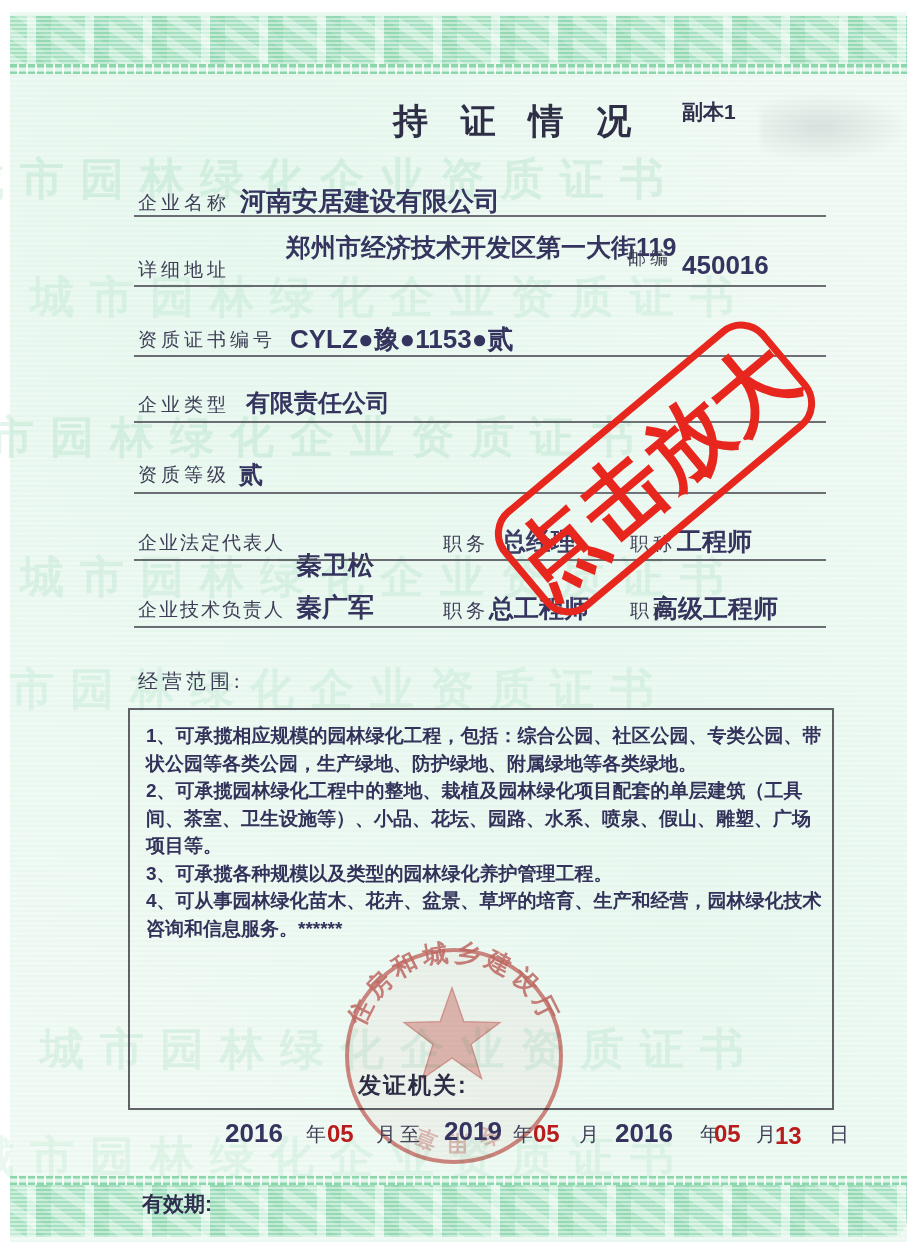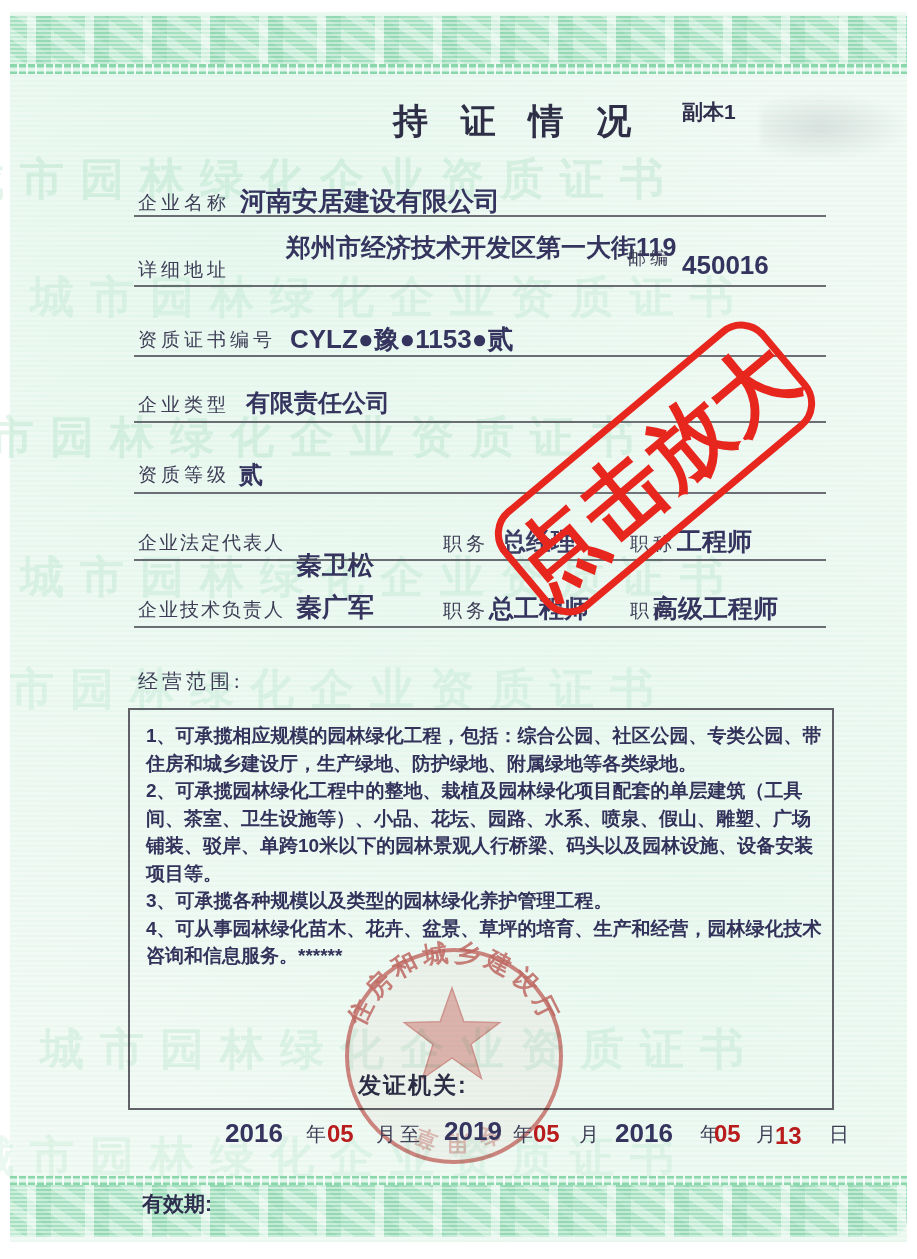--- a/index.html
+++ b/index.html
@@ -180,24 +180,23 @@
     <div class="lbl" style="left:443px;top:598px;">职务</div>
     <div class="val" style="left:489px;top:592px;font-size:25px;">总工程师</div>
     <div class="lbl" style="left:630px;top:598px;">职称</div>
     <div class="val" style="left:653px;top:592px;font-size:25px;">高级工程师</div>
     <div class="hline l7"></div>
 
     <div class="lbl" style="left:138px;top:668px;font-size:20px;">经营范围:</div>
     <div class="scope-box"></div>
     <div class="scope-text">
       <div>1、可承揽相应规模的园林绿化工程，包括：综合公园、社区公园、专类公园、带</div>
-      <div>住房和城乡建设厅，生产绿地、防护绿地、附属绿地等各类绿地。</div>
+      <div>状公园等各类公园，生产绿地、防护绿地、附属绿地等各类绿地。</div>
       <div>2、可承揽园林绿化工程中的整地、栽植及园林绿化项目配套的单层建筑（工具</div>
       <div>间、茶室、卫生设施等）、小品、花坛、园路、水系、喷泉、假山、雕塑、广场</div>
-      <div>铺装、驳岸、单跨10米以下的园林景观人行桥梁、码头以及园林设施、设备安装</div>
       <div>项目等。</div>
       <div>3、可承揽各种规模以及类型的园林绿化养护管理工程。</div>
       <div>4、可从事园林绿化苗木、花卉、盆景、草坪的培育、生产和经营，园林绿化技术</div>
       <div>咨询和信息服务。******</div>
     </div>
 
     <div class="issuer">发证机关:</div>
 
     <svg class="seal" width="230" height="235" viewBox="0 0 230 235">
       <defs>

